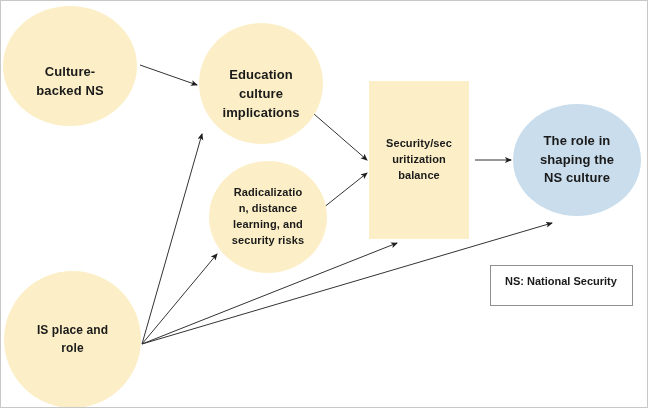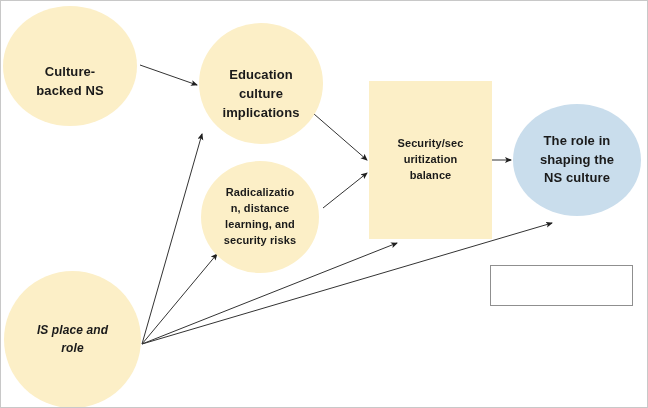--- a/index.html
+++ b/index.html
@@ -96,38 +96,39 @@
   <div id="node-layer">
       <div class="node circle cream" style="left: 2px; top: 5px; width: 134px; height: 120px;">
         <span class="node-label" style="font-size: 13px; margin-top: 31px;">Culture-
 backed NS</span>
       </div>
       <div class="node circle cream" style="left: 198px; top: 22px; width: 124px; height: 121px;">
         <span class="node-label" style="font-size: 13px; margin-top: 22px;">Education
 culture
 implications</span>
       </div>
-      <div class="node circle cream" style="left: 200px; top: 160px; width: 118px; height: 112px;">
+      <div class="node circle cream" style="left: 208px; top: 160px; width: 118px; height: 112px;">
         <span class="node-label" style="font-size: 11px;">Radicalizatio
 n, distance
 learning, and
 security risks</span>
       </div>
-      <div class="node rect cream" style="left: 368px; top: 80px; width: 123px; height: 158px;">
+      <div class="node rect cream" style="left: 368px; top: 80px; width: 100px; height: 158px;">
         <span class="node-label" style="font-size: 11px;">Security/sec
 uritization
 balance</span>
       </div>
       <div class="node circle blue" style="left: 512px; top: 103px; width: 128px; height: 112px;">
         <span class="node-label" style="font-size: 13px;">The role in
 shaping the
 NS culture</span>
       </div>
-      <div class="node circle cream" style="left: 3px; top: 270px; width: 137px; height: 137px; font-style: italic;">
+      <div class="node circle cream" style="left: 3px; top: 270px; width: 137px; height: 137px;">
         <span class="node-label" style="font-size: 12px;">IS place and
 role</span>
       </div>
     </div>
 
   <div class="legend" id="legend-box" style="left: 489px; top: 264px; width: 143px; height: 41px;">
+      <div class="legend-line">NS: National Security</div>
     </div>
 
 </div>
 
 </body></html>

